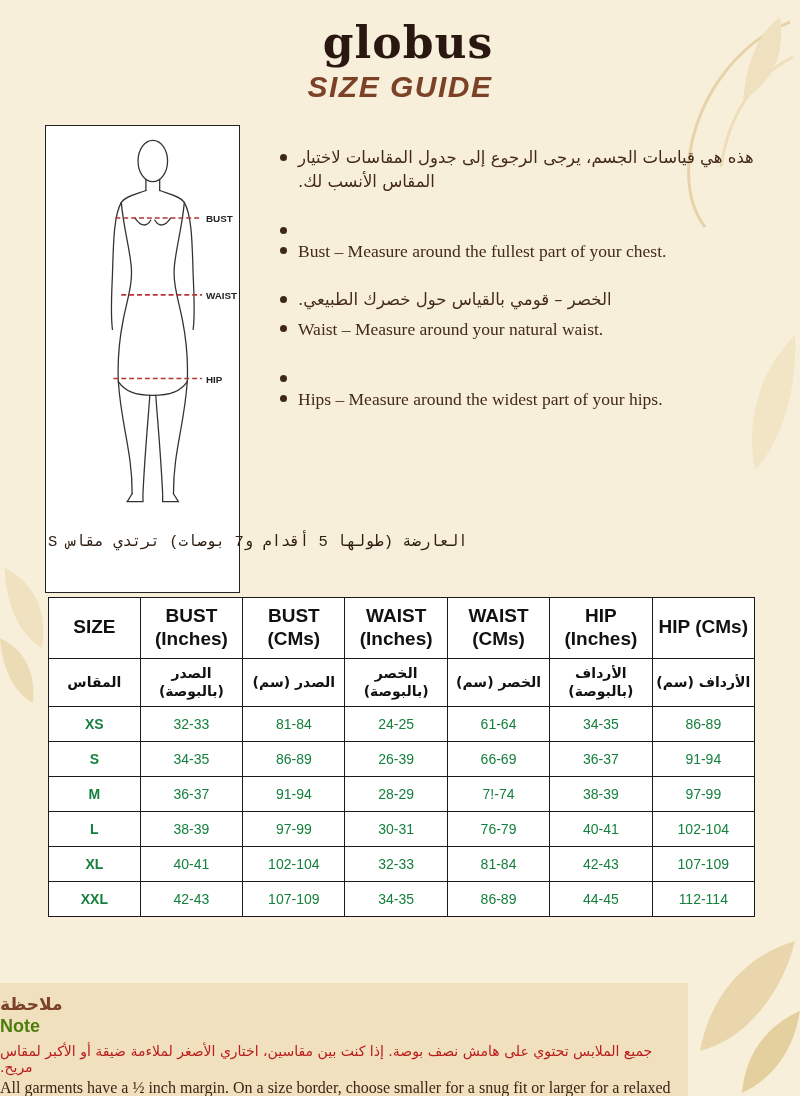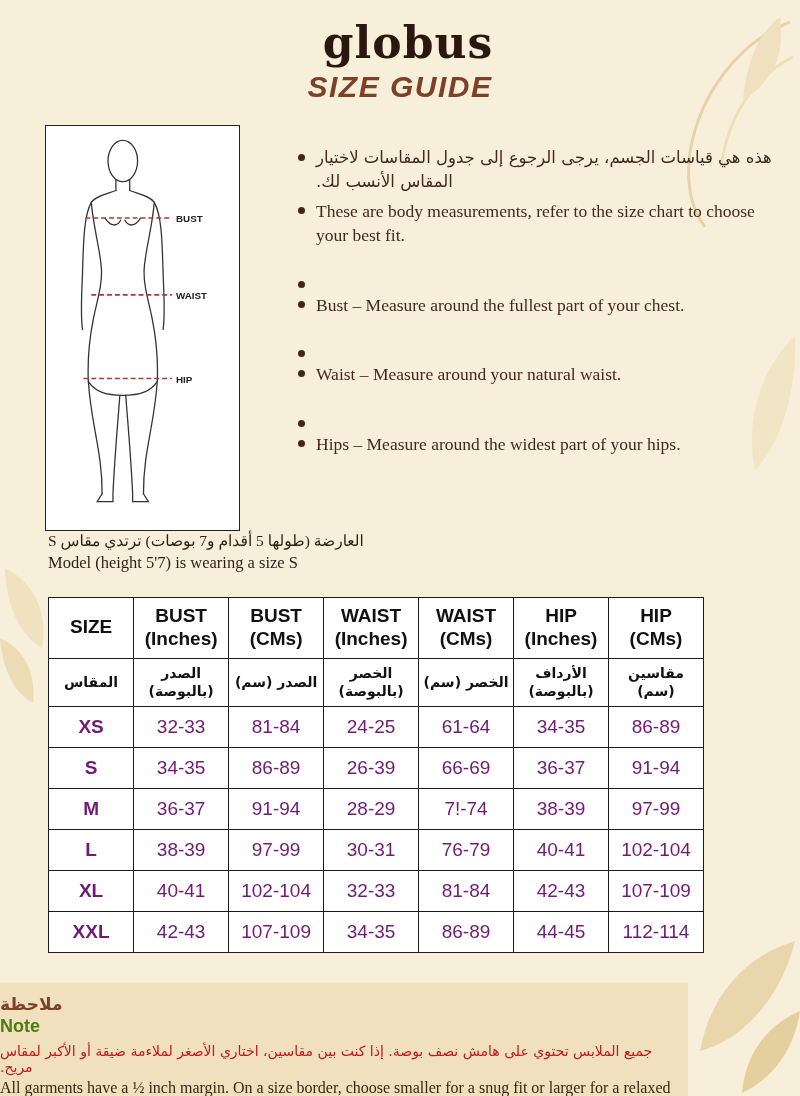--- a/index.html
+++ b/index.html
@@ -9,40 +9,40 @@
   .leaf.tr{top:12px;right:0;}
   .leaf.rm{top:330px;right:0;}
   .leaf.lm{top:558px;left:0;}
   .leaf.br{bottom:0;right:0;z-index:2;}
   .content{position:relative;z-index:1;}
 
   .header{ text-align:center;padding-top:20px;}
   .logo{font-family:"DejaVu Serif",serif;font-weight:bold;font-size:44px;line-height:1.05;color:#2a1810;letter-spacing:1px;padding-left:16px;}
   .guide-title{font-weight:800;font-size:30px;color:#7b4227;letter-spacing:1.5px;margin-top:4px;font-style:italic;}
 
-  .figure-box{position:absolute;left:45px;top:125px;width:195px;height:406px;background:#ffffff;border:1.5px solid #222;box-sizing:border-box;}
+  .figure-box{position:absolute;left:45px;top:125px;width:195px;height:468px;background:#ffffff;border:1.5px solid #222;box-sizing:border-box;padding-left:30px;}
   .figure-box svg{display:block;}
   .meas-label{font-family:"Liberation Sans",sans-serif;font-weight:bold;font-size:10px;fill:#222;}
 
-  .bullets{position:absolute;left:298px;top:146px;width:476px;}
+  .bullets{position:absolute;left:280px;top:146px;width:476px;}
   .b-group{margin-bottom:25px;}
   .b-row{display:flex;align-items:flex-start;margin-bottom:5px;}
   .dot{flex:0 0 auto;width:7px;height:7px;border-radius:50%;background:#3f2716;margin:8px 11px 0 0;}
   .b-ar{font-family:"DejaVu Sans",sans-serif;font-size:16.5px;line-height:1.45;color:#43291c;direction:rtl;text-align:left;}
   .b-en{font-family:"Liberation Serif",serif;font-size:17.5px;line-height:1.4;color:#43291c;}
 
   .model-note{position:absolute;left:48px;top:532px;width:600px;}
-  .m-ar{font-family:Liberation Serif, serif;font-size:15.5px;color:#2f1d12;direction:rtl;text-align:left;margin-bottom:3px;}
+  .m-ar{font-family:Liberation Mono, monospace;font-size:15.5px;color:#2f1d12;direction:rtl;text-align:left;margin-bottom:3px;}
   .m-en{font-family:"Liberation Serif",serif;font-size:16.5px;color:#2f1d12;}
 
-  table.size-table{position:absolute;left:48px;top:597px;width:656px;border-collapse:collapse;background:#fff;}
+  table.size-table{position:absolute;left:48px;top:597px;width:707px;border-collapse:collapse;background:#fff;}
   .size-table th,.size-table td{border:1.5px solid #1a1a1a;text-align:center;vertical-align:middle;}
   .size-table th.en{font-size:19px;font-weight:bold;color:#111;padding:7px 4px;line-height:1.2;}
   .size-table th.ar{font-family:"DejaVu Sans",sans-serif;font-size:14px;font-weight:bold;color:#111;padding:5px 3px;line-height:1.35;direction:rtl;}
-  .size-table td{font-size:19px;color:#701a75;padding:9px 3px;}
+  .size-table td{font-size:14px;color:#15803d;padding:9px 3px;}
   .size-table td.size-col{font-weight:bold;}
 
   .note-band{position:absolute;left:0;top:983px;width:688px;height:113px;background:#f0e0bd;text-align:left;box-sizing:border-box;padding-top:11px;z-index:1;}
   .n-title-ar{font-family:"DejaVu Sans",sans-serif;font-weight:bold;font-size:17px;color:#7b4227;}
   .n-title-en{font-weight:bold;font-size:18px;color:#4d7c0f;margin:2px 0 6px;}
   .n-body-ar{font-family:"DejaVu Sans",sans-serif;font-size:14px;color:#b91c1c;direction:rtl;margin-bottom:4px;}
   .n-body-en{font-family:"Liberation Serif",serif;font-size:16px;color:#3c2415;}
 </style>
 </head>
 <body>
@@ -100,57 +100,53 @@
         <text class="meas-label" x="132" y="259">HIP</text>
       </svg>
     </div>
 
     <div class="bullets">
       <div class="b-group">
         <div class="b-row">
             <span class="dot"></span>
             <span class="b-ar">هذه هي قياسات الجسم، يرجى الرجوع إلى جدول المقاسات لاختيار المقاس الأنسب لك.</span>
           </div>
-        <div class="b-row">
-            <span class="dot"></span>
-            <span class="b-en">These are body measurements, refer to the size chart to choose your best fit.</span>
-          </div>
       </div>
       <div class="b-group">
         <div class="b-row">
             <span class="dot"></span>
           </div>
         <div class="b-row">
             <span class="dot"></span>
             <span class="b-en">Bust – Measure around the fullest part of your chest.</span>
           </div>
       </div>
       <div class="b-group">
         <div class="b-row">
             <span class="dot"></span>
+            <span class="b-ar">الخصر – قومي بالقياس حول خصرك الطبيعي.</span>
           </div>
         <div class="b-row">
             <span class="dot"></span>
             <span class="b-en">Waist – Measure around your natural waist.</span>
           </div>
       </div>
       <div class="b-group">
         <div class="b-row">
             <span class="dot"></span>
           </div>
         <div class="b-row">
             <span class="dot"></span>
             <span class="b-en">Hips – Measure around the widest part of your hips.</span>
           </div>
       </div>
     </div>
 
     <div class="model-note">
       <div class="m-ar">العارضة (طولها 5 أقدام و7 بوصات) ترتدي مقاس S</div>
-      <div class="m-en">Model (height 5'7) is wearing a size S</div>
     </div>
 
     <table class="size-table">
       <colgroup>
         <col style="width:13%">
           <col style="width:14.5%">
           <col style="width:14.5%">
           <col style="width:14.5%">
           <col style="width:14.5%">
           <col style="width:14.5%">
@@ -166,21 +162,21 @@
           <th class="en">HIP (Inches)</th>
           <th class="en">HIP (CMs)</th>
         </tr>
         <tr>
           <th class="ar">المقاس</th>
           <th class="ar">الصدر (بالبوصة)</th>
           <th class="ar">الصدر (سم)</th>
           <th class="ar">الخصر (بالبوصة)</th>
           <th class="ar">الخصر (سم)</th>
           <th class="ar">الأرداف (بالبوصة)</th>
-          <th class="ar">مقاسين (سم)</th>
+          <th class="ar">الأرداف (سم)</th>
         </tr>
       </thead>
       <tbody>
         <tr>
           <td class="size-col">XS</td>
           <td>32-33</td>
           <td>81-84</td>
           <td>24-25</td>
           <td>61-64</td>
           <td>34-35</td>

